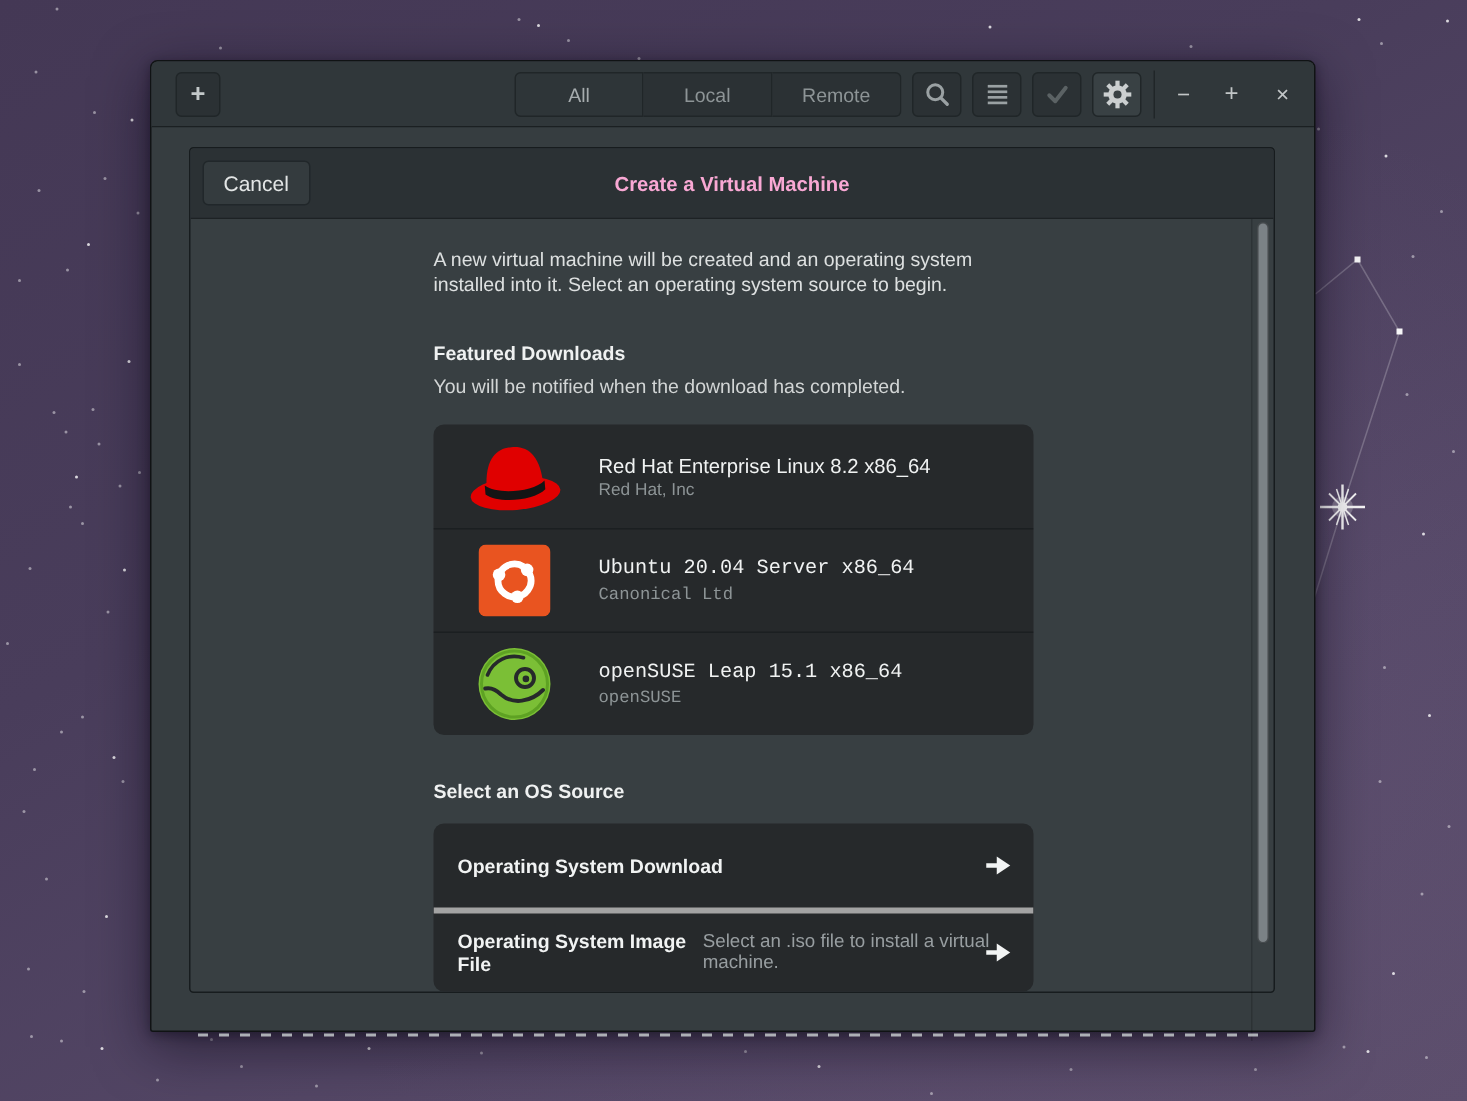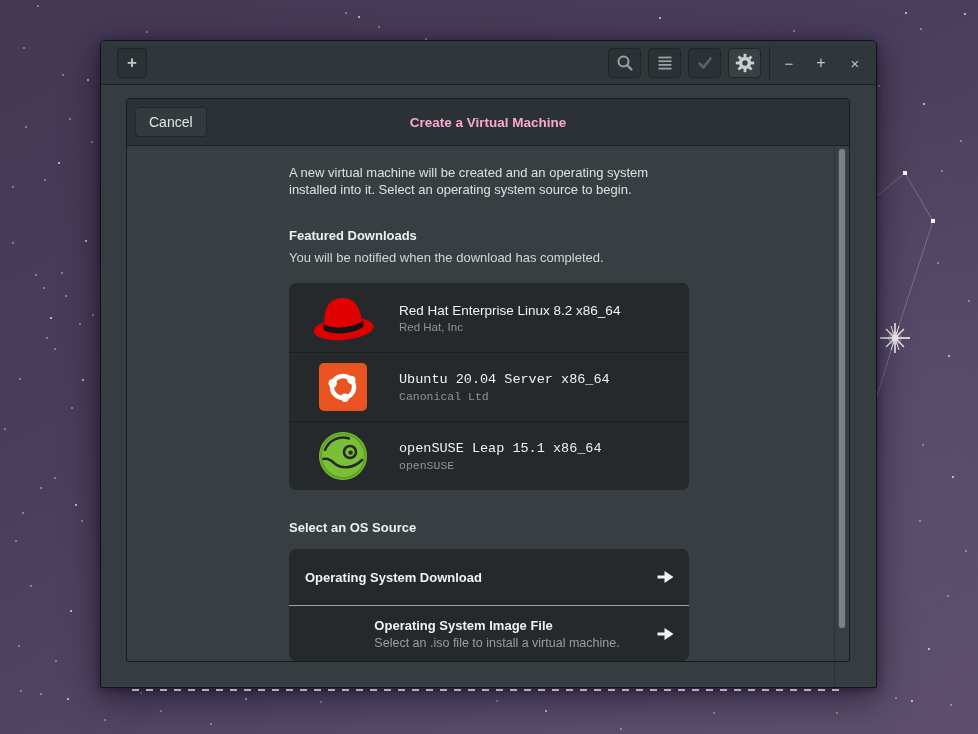--- a/index.html
+++ b/index.html
@@ -74,22 +74,22 @@
   .f-icon { width:64px; height:64px; margin-left:22px; flex:0 0 64px;
     display:flex; align-items:center; justify-content:center; }
   .f-text { margin-left:24px; display:flex; flex-direction:column; gap:3px; }
   .f-name { color:#f0f2f2; font-size:13.5px; }
   .f-vendor { color:#8d9496; font-size:11.5px; }
 
   .sec-h.source { top:374px; }
   .source-list { top:403px; }
   .s-row { height:56px; display:flex; align-items:center; position:relative;
     padding-left:16px; }
-  .s-row + .s-row { border-top:1px solid #a3a3a3;justify-content:center; }
-  .s-text { display:flex; flex-direction:column; gap:3px; }
+  .s-row + .s-row { border-top:4px solid #a3a3a3;justify-content:center; }
+  .s-text { display:flex; flex-direction:row; gap:3px; }
   .s-title { color:#f1f3f3; font-size:13px; font-weight:bold; }
   .s-sub { color:#989ea1; font-size:12.5px; }
   .s-arrow { position:absolute; right:14px; top:50%; transform:translateY(-50%); }
 
   .scrollbar { position:absolute; top:0; right:0; bottom:0; width:15px;
     border-left:1px solid rgba(0,0,0,.18); }
   .scroll-thumb { position:absolute; top:2px; right:3px; width:8px; height:481px;
     background:#7b8286; border:1px solid rgba(15,18,19,.5); border-radius:5px; }
   .undershoot { position:absolute; left:5px; right:5px; bottom:3px; height:2px;
     background:repeating-linear-gradient(90deg, rgba(205,210,212,.8) 0 7px,
@@ -191,20 +191,25 @@
       <circle cx="45" cy="188" r="7" fill="rgba(255,255,255,0.25)"></circle>
     </g>
   </svg>
 </div>
 
 <div class="window">
 
   <div class="toolbar">
     <div class="tb-btn tb-new">+</div>
 
+    <div class="filter-group">
+      <div class="filter-btn active">All</div>
+      <div class="filter-btn">Local</div>
+      <div class="filter-btn">Remote</div>
+    </div>
 
     <div class="tb-btn icon-btn ib-search">
       <svg width="18" height="18" viewBox="0 0 18 18">
         <circle cx="7.5" cy="7.5" r="5" fill="none" stroke="#9aa1a3" stroke-width="2"></circle>
         <line x1="11.2" y1="11.2" x2="15.5" y2="15.5" stroke="#9aa1a3" stroke-width="2.2" stroke-linecap="round"></line>
       </svg>
     </div>
     <div class="tb-btn icon-btn ib-list">
       <svg width="18" height="18" viewBox="0 0 18 18">
         <g stroke="#9aa1a3" stroke-width="1.8">

